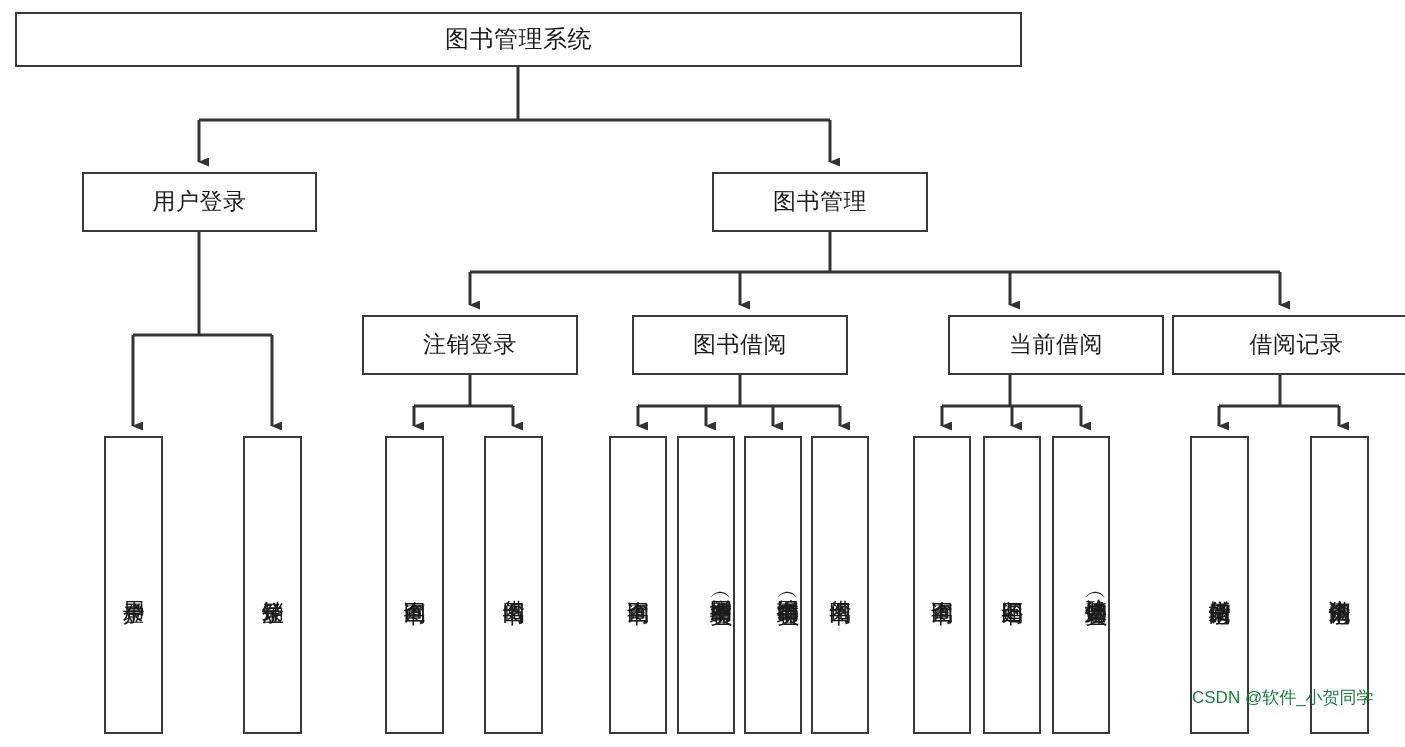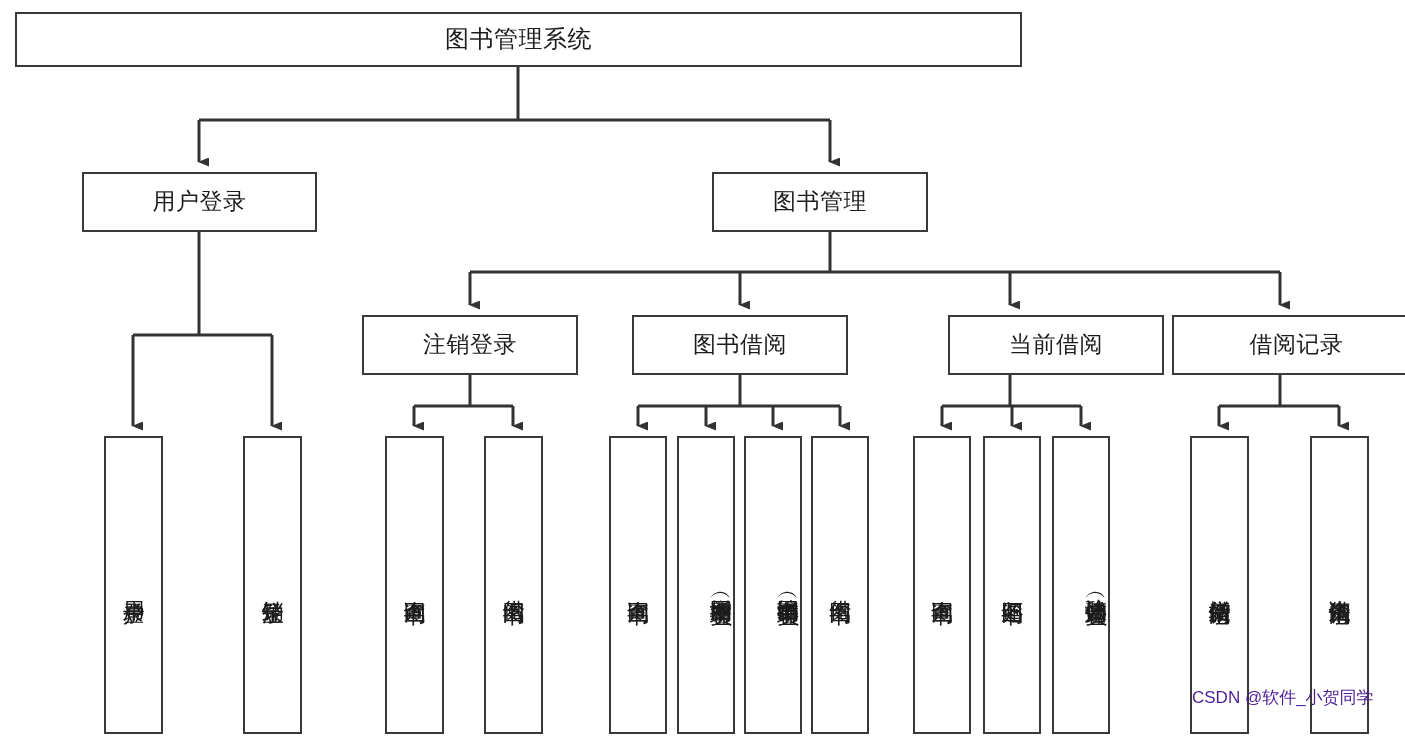--- a/index.html
+++ b/index.html
@@ -142,15 +142,15 @@
   <div class="node vert" style="left: 744px; top: 436px; width: 58px; height: 298px; border-color: rgb(58, 58, 58); background: rgb(255, 255, 255); color: rgb(28, 28, 28);">编辑图书（管理员）</div>
   <div class="node vert centered" style="left: 811px; top: 436px; width: 58px; height: 298px; border-color: rgb(58, 58, 58); background: rgb(255, 255, 255); color: rgb(28, 28, 28);">借阅图书</div>
 
   <div class="node vert centered" style="left: 913px; top: 436px; width: 58px; height: 298px; border-color: rgb(58, 58, 58); background: rgb(255, 255, 255); color: rgb(28, 28, 28);">查询图书</div>
   <div class="node vert centered" style="left: 983px; top: 436px; width: 58px; height: 298px; border-color: rgb(58, 58, 58); background: rgb(255, 255, 255); color: rgb(28, 28, 28);">归还图书</div>
   <div class="node vert" style="left: 1052px; top: 436px; width: 58px; height: 298px; border-color: rgb(58, 58, 58); background: rgb(255, 255, 255); color: rgb(28, 28, 28);">确认归还（管理员）</div>
 
   <div class="node vert centered" style="left: 1190px; top: 436px; width: 59px; height: 298px; border-color: rgb(58, 58, 58); background: rgb(255, 255, 255); color: rgb(28, 28, 28);">新增借阅记录</div>
   <div class="node vert centered" style="left: 1310px; top: 436px; width: 59px; height: 298px; border-color: rgb(58, 58, 58); background: rgb(255, 255, 255); color: rgb(28, 28, 28);">查询借阅记录</div>
 
-  <div class="watermark" style="left: 1192px; top: 686px; color: #4c1d95;">CSDN @软件_小贺同学</div>
+  <div class="watermark" style="left: 1192px; top: 686px; color: #15803d;">CSDN @软件_小贺同学</div>
 
 </div>
 
 </body></html>

